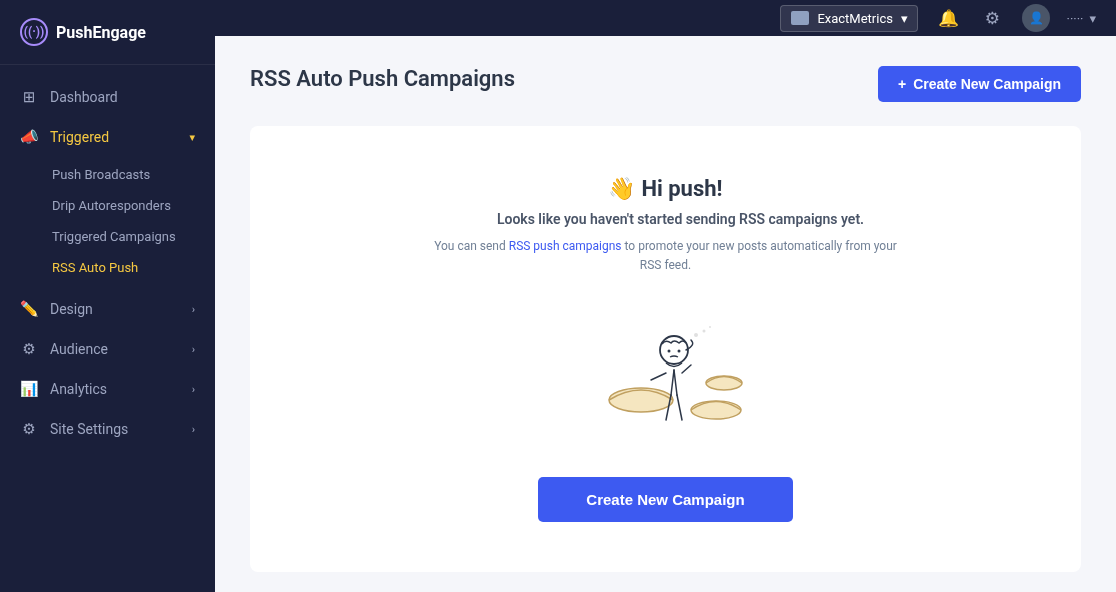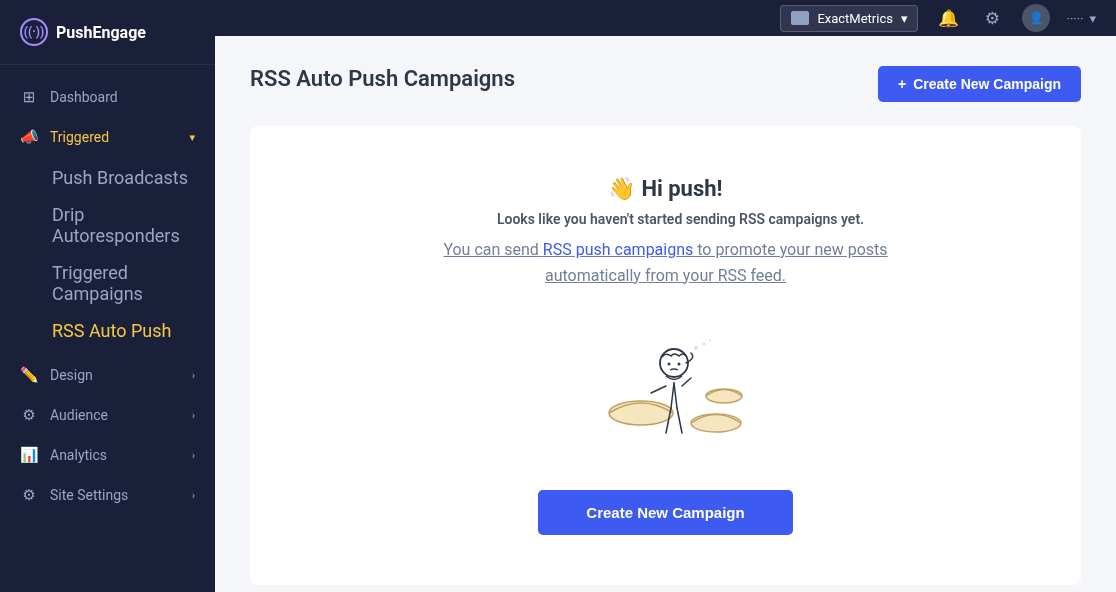--- a/index.html
+++ b/index.html
@@ -53,21 +53,21 @@
     .nav-item .chevron { margin-left: auto; font-size: 11px; }
 
     .nav-item.campaign-active { color: #f5c842; }
 
     .sub-nav { padding: 2px 0 6px 0; }
     .sub-nav-item {
       display: flex;
       align-items: center;
       padding: 8px 20px 8px 52px;
       color: #9da5c0;
-      font-size: 18px;
+      font-size: 13px;
       cursor: pointer;
     }
     .sub-nav-item.active { color: #f5c842; }
 
     
     .main-area {
       flex: 1;
       display: flex;
       flex-direction: column;
       height: 100%;
@@ -181,26 +181,25 @@
       margin-bottom: 10px;
     }
     .empty-subtitle {
       font-size: 14px;
       font-weight: 600;
       color: #4a5568;
       margin-bottom: 10px;
       margin-left: 30px;
     }
     .empty-desc {
-      font-size: 16px;
+      font-size: 12px;
       color: #718096;
       max-width: 480px;
       line-height: 1.6;
       margin-bottom: 30px;
-      text-decoration: underline;
     }
     .empty-desc a { color: #3d5af1; text-decoration: none; }
 
     
     .illustration {
       width: 200px;
       height: 140px;
       margin-bottom: 32px;
     }
 

